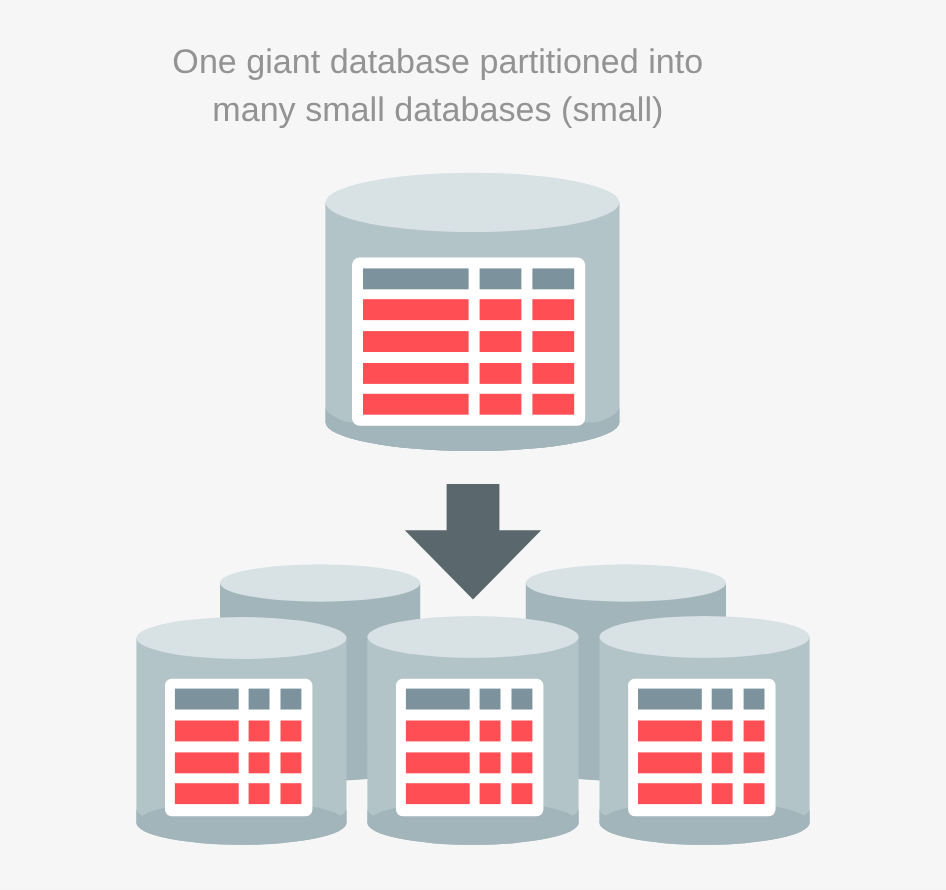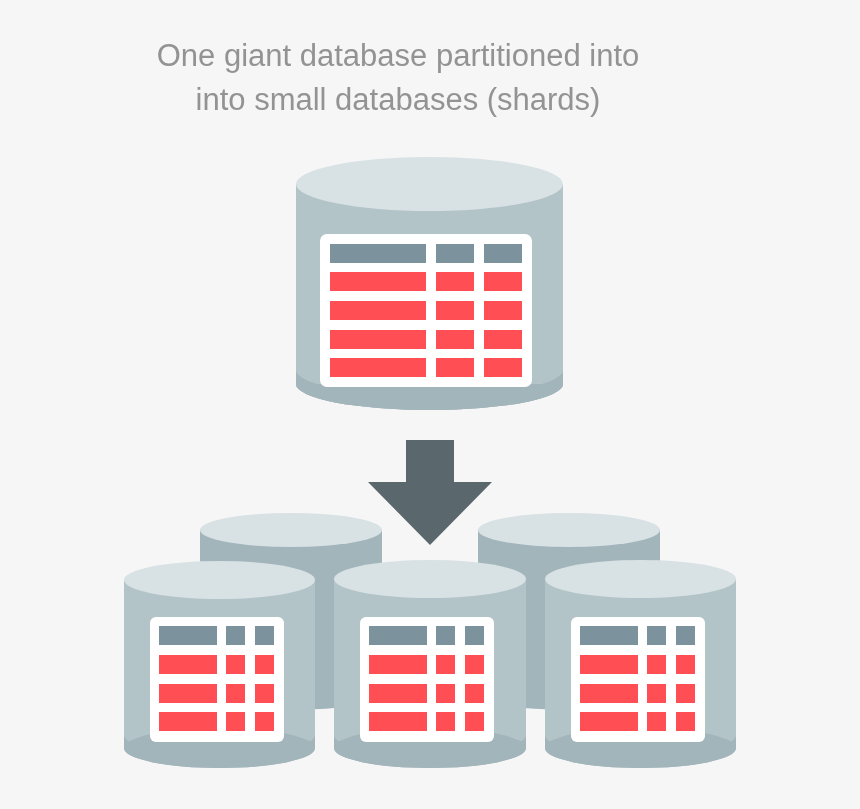--- a/index.html
+++ b/index.html
@@ -5,21 +5,21 @@
   html, body { margin: 0; padding: 0; }
   body { width: 860px; height: 809px; background: #f6f6f6; position: relative; overflow: hidden; font-family: "Liberation Sans", sans-serif; }
   .title { position: absolute; left: 0; top: 34px; width: 796px; text-align: center; color: #939393; font-size: 31px; line-height: 44px; }
   svg.diagram { position: absolute; left: 0; top: 0; }
 </style>
 </head>
 <body>
 
 <div class="title">
   <div>One giant database partitioned into</div>
-  <div>into small databases (shards)</div>
+  <div>many small databases (small)</div>
 </div>
 
 <svg class="diagram" width="860" height="809" viewBox="0 0 860 809">
 
   <g>
     <path d="M296 184 L296 384 A133.5 26 0 0 0 563 384 L563 184 Z" fill="#b3c4c9"></path>
     <ellipse cx="429.5" cy="384" rx="133.5" ry="26" fill="#a2b5bb"></ellipse>
     <rect x="296" y="184" width="267" height="200" fill="#b3c4c9"></rect>
     <path d="M296 370 A133.5 26 0 0 0 563 370 L563 384 A133.5 26 0 0 1 296 384 Z" fill="#a2b5bb"></path>
     <ellipse cx="429.5" cy="184" rx="133.5" ry="27" fill="#d8e1e4"></ellipse>

